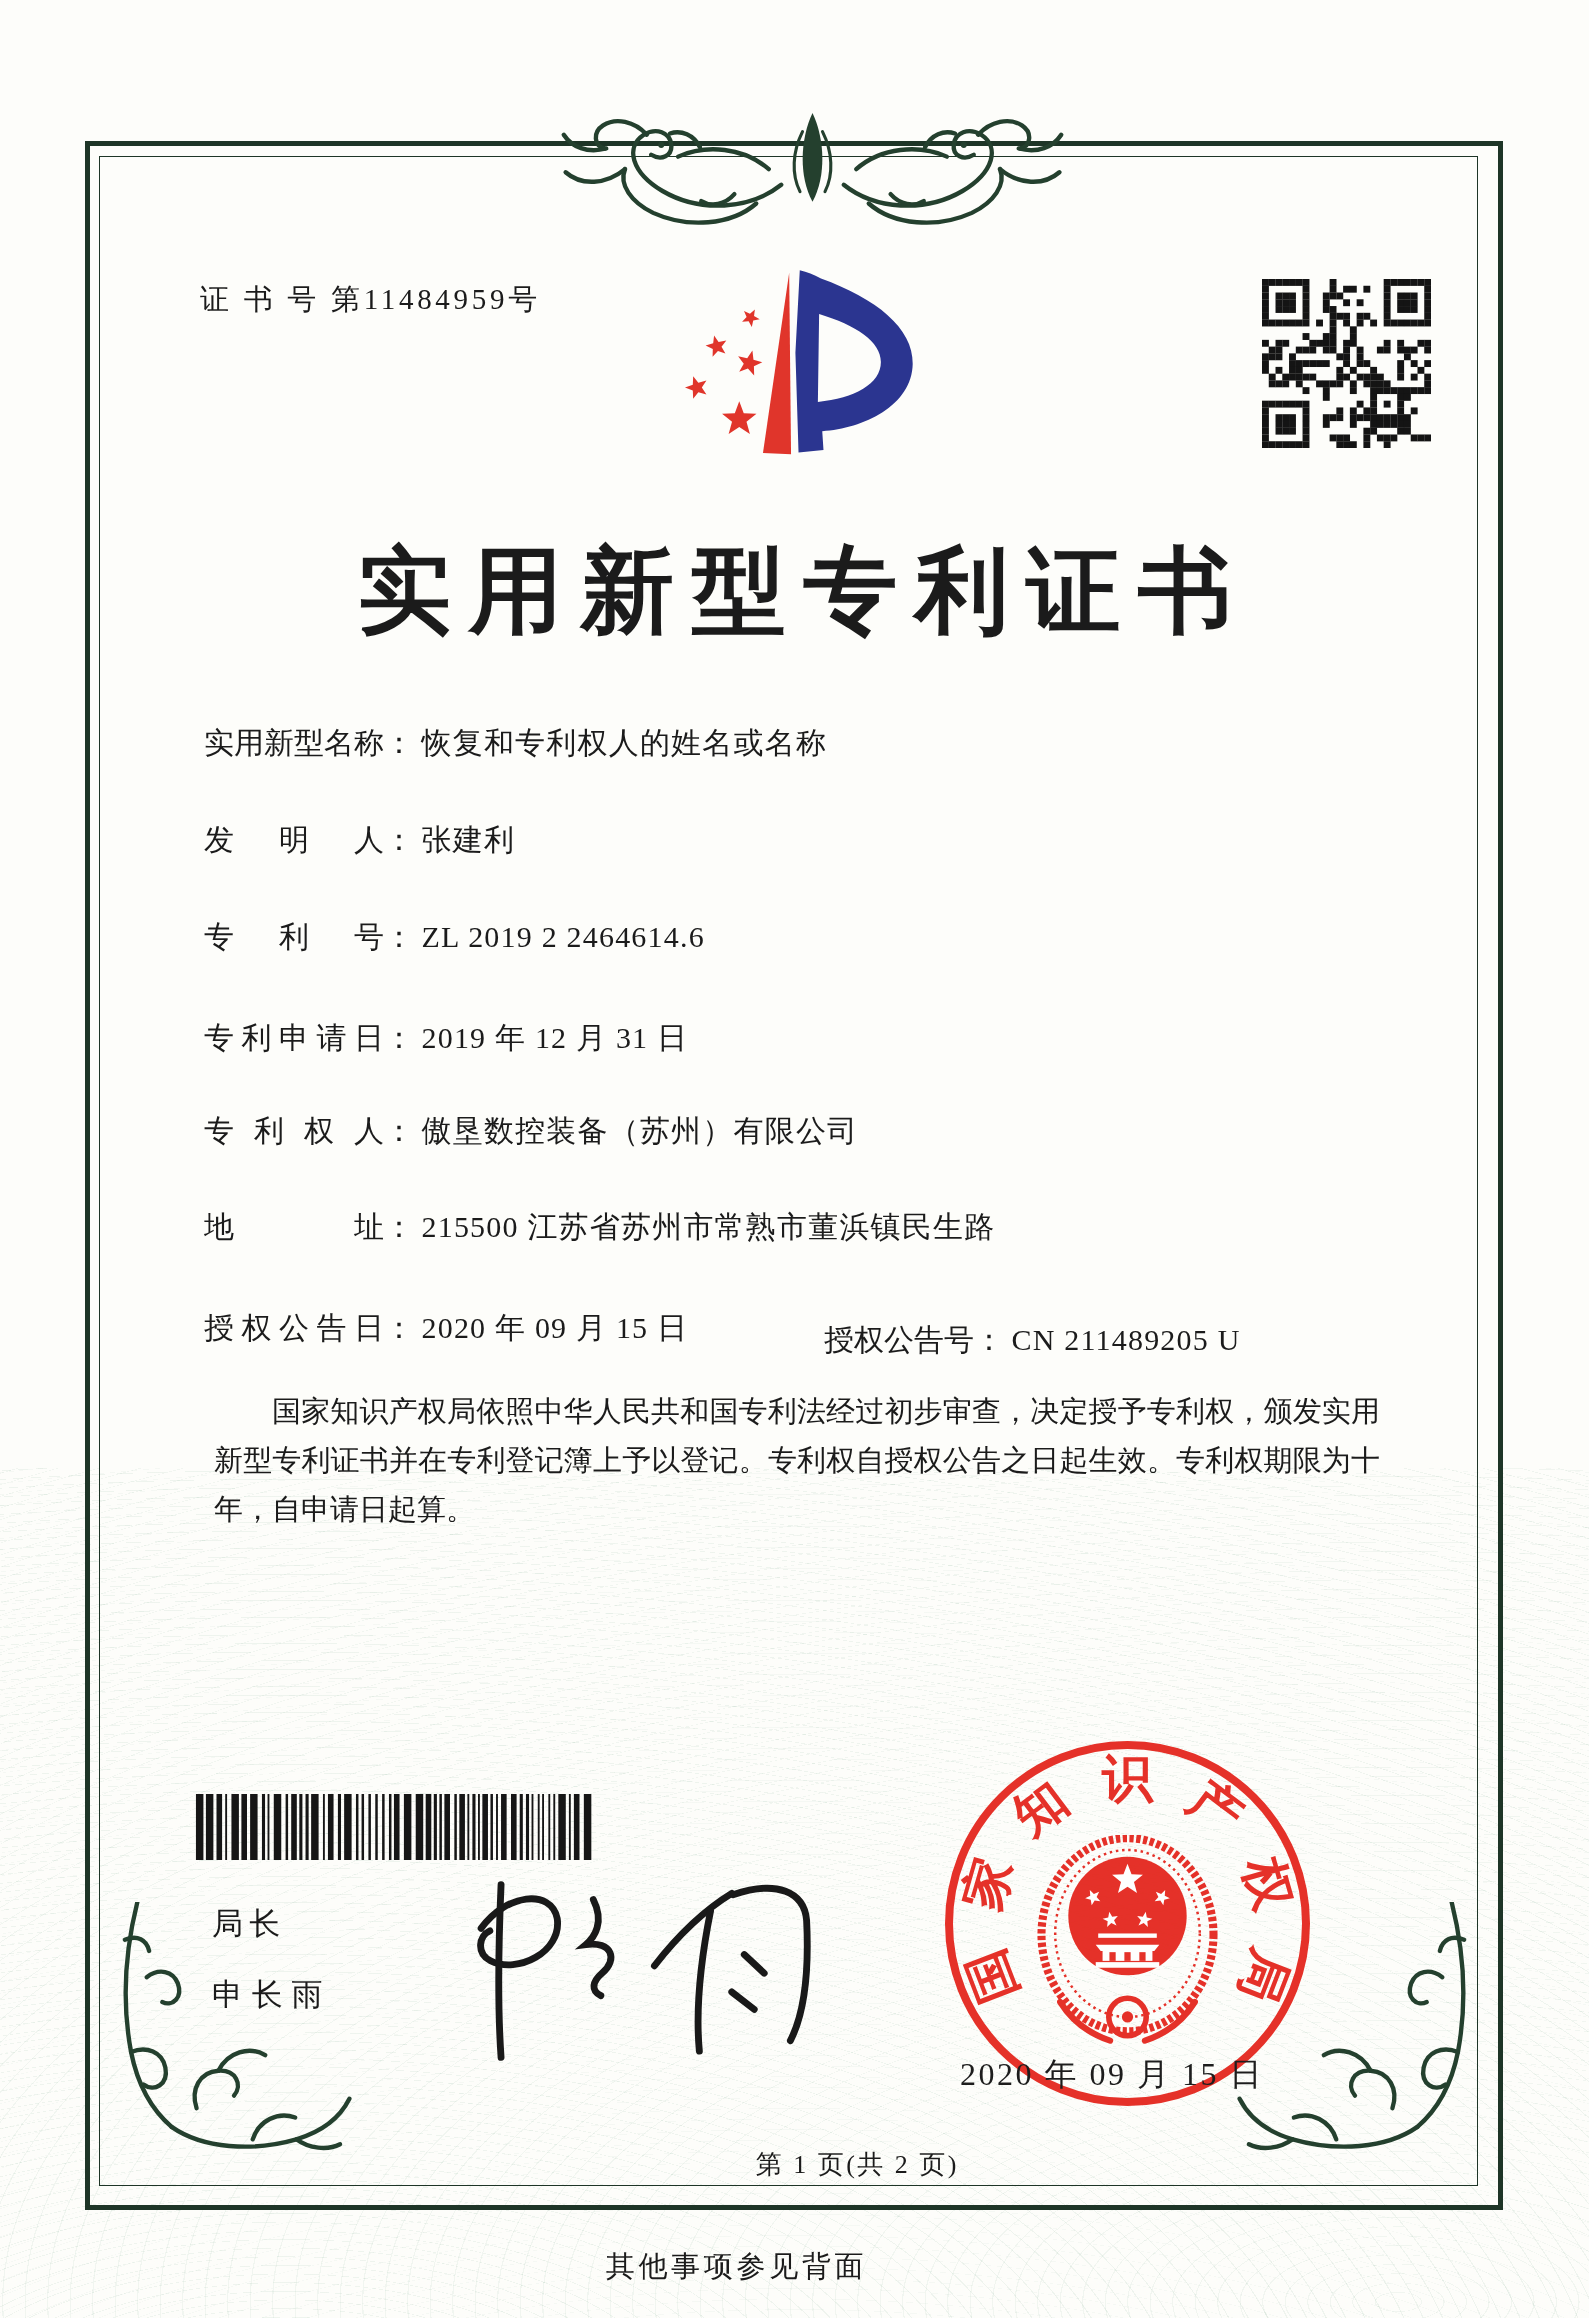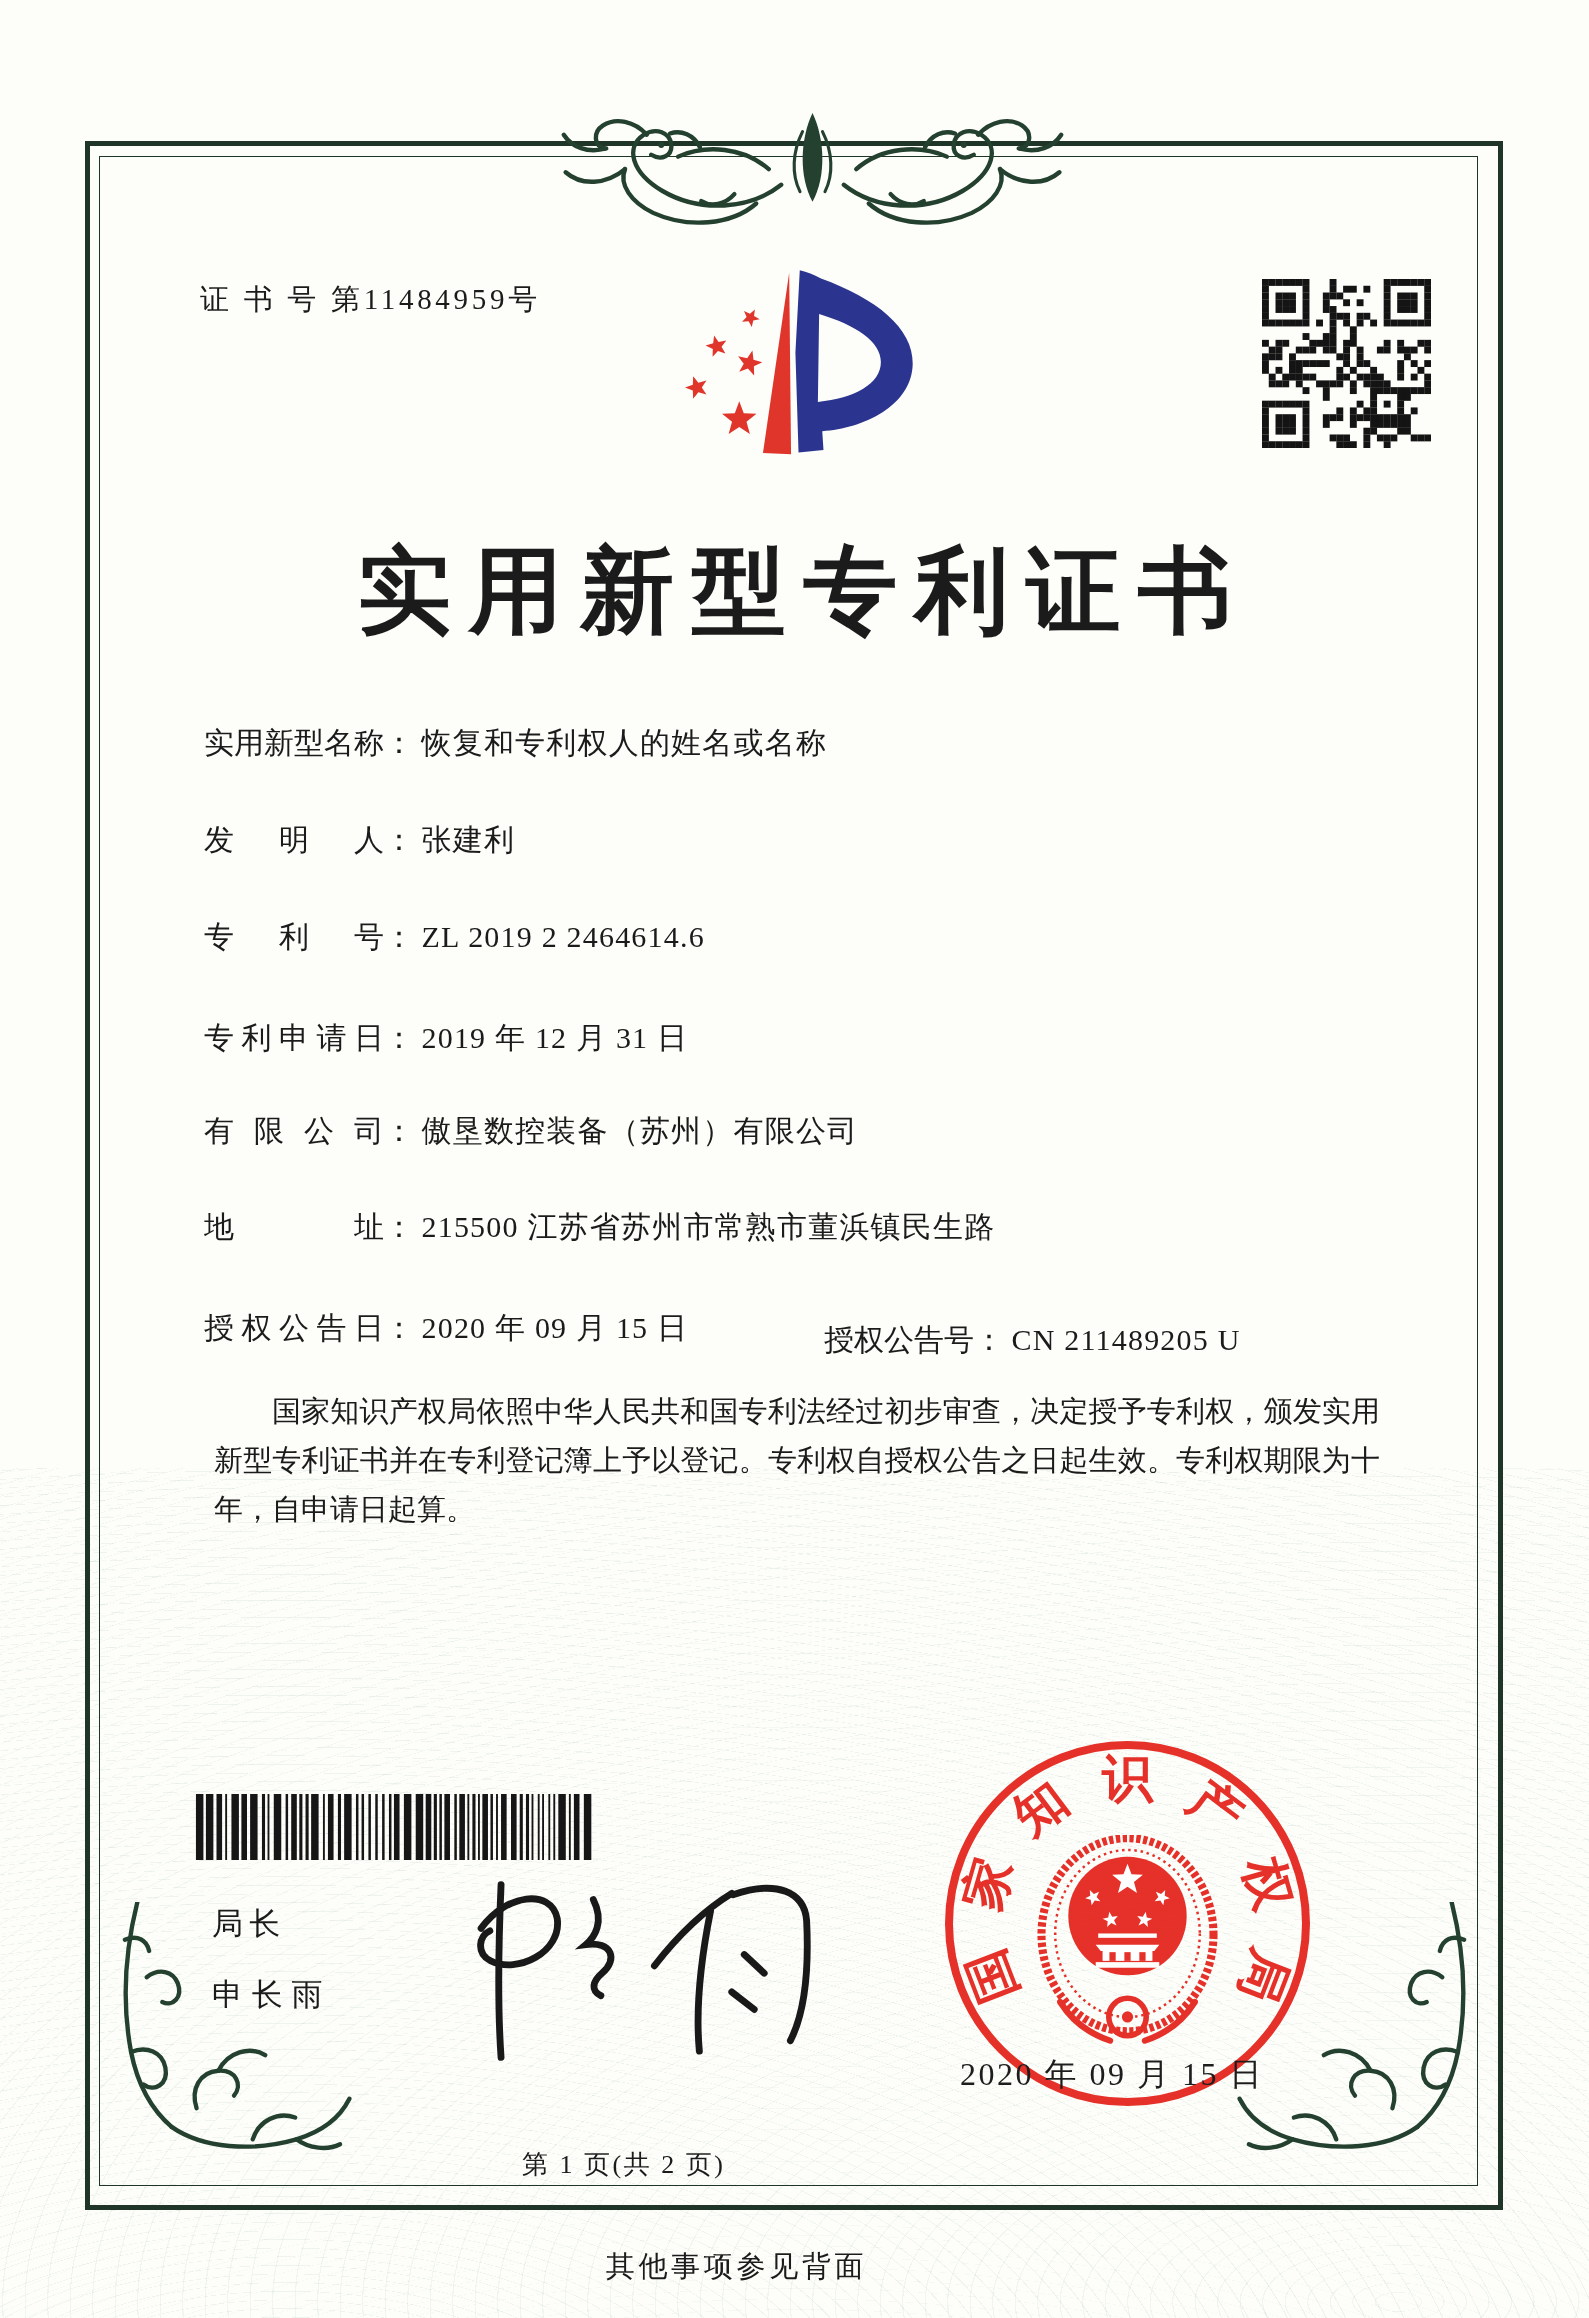--- a/index.html
+++ b/index.html
@@ -45,21 +45,21 @@
   .signature{left:437px;top:1861px;z-index:5;}
   
   .seal{left:940px;top:1736px;width:375px;height:375px;z-index:3;opacity:.95;}
   .seal-ring{position:absolute;inset:5px;border:8.7px solid #e4271e;border-radius:50%;}
   .seal-char{
     position:absolute;left:50%;top:50%;
     font-size:51px;font-weight:bold;color:#e4271e;line-height:1;
   }
   .seal-date{left:937px;top:2053px;width:350px;text-align:center;font-size:32px;letter-spacing:2.5px;color:#1d1d1d;z-index:4;}
   
-  .page-info{left:522px;top:2147px;width:437px;text-align:left;font-size:26px;letter-spacing:2.5px;z-index:2;}
+  .page-info{left:522px;top:2147px;width:437px;text-align:right;font-size:26px;letter-spacing:2.5px;z-index:2;}
   .back-note{left:518px;top:2247px;width:437px;text-align:center;font-size:29px;letter-spacing:3.7px;font-weight:500;z-index:2;}
   svg{display:block;}
 </style>
 </head>
 <body>
 
 <svg width="0" height="0">
   <defs>
     <path id="star" d="M0,-1 L0.247,-0.34 L0.951,-0.309 L0.4,0.13 L0.588,0.809 L0,0.42 L-0.588,0.809 L-0.4,0.13 L-0.951,-0.309 L-0.247,-0.34 Z"></path>
     <g id="drg" fill="none" stroke="#24402e" stroke-width="7" stroke-linecap="round">
@@ -416,21 +416,21 @@
 </div>
 <div class="abs frow" style="top:917px">
   <span class="flabel">专利号</span><span>：</span>
   <span class="fvalue">ZL 2019 2 2464614.6</span>
 </div>
 <div class="abs frow" style="top:1018px">
   <span class="flabel">专利申请日</span><span>：</span>
   <span class="fvalue">2019 年 12 月 31 日</span>
 </div>
 <div class="abs frow" style="top:1111px">
-  <span class="flabel">有限公司</span><span>：</span>
+  <span class="flabel">专利权人</span><span>：</span>
   <span class="fvalue">傲垦数控装备（苏州）有限公司</span>
 </div>
 <div class="abs frow" style="top:1207px">
   <span class="flabel">地址</span><span>：</span>
   <span class="fvalue">215500 江苏省苏州市常熟市董浜镇民生路</span>
 </div>
 <div class="abs frow" style="top:1308px">
   <span class="flabel">授权公告日</span><span>：</span>
   <span class="fvalue">2020 年 09 月 15 日</span>
   <span class="gcol2">

